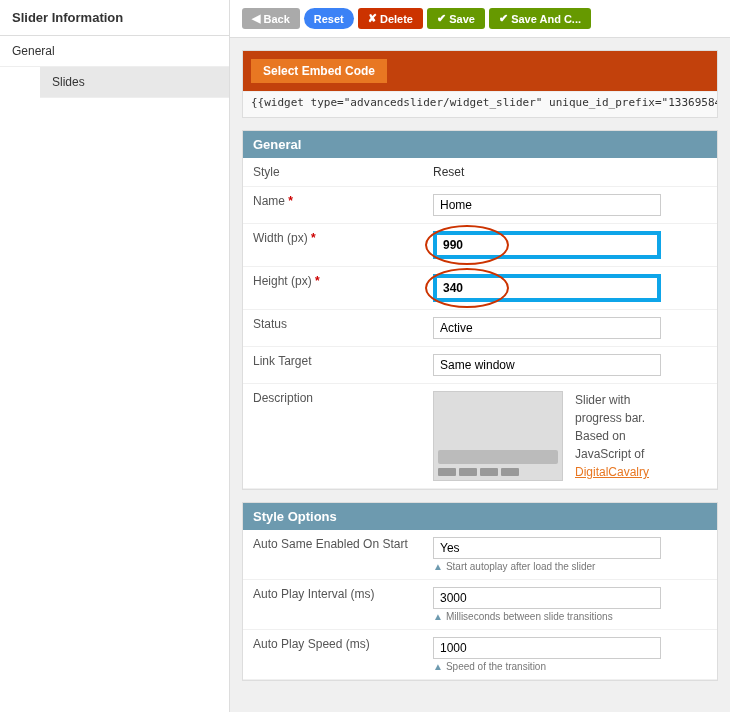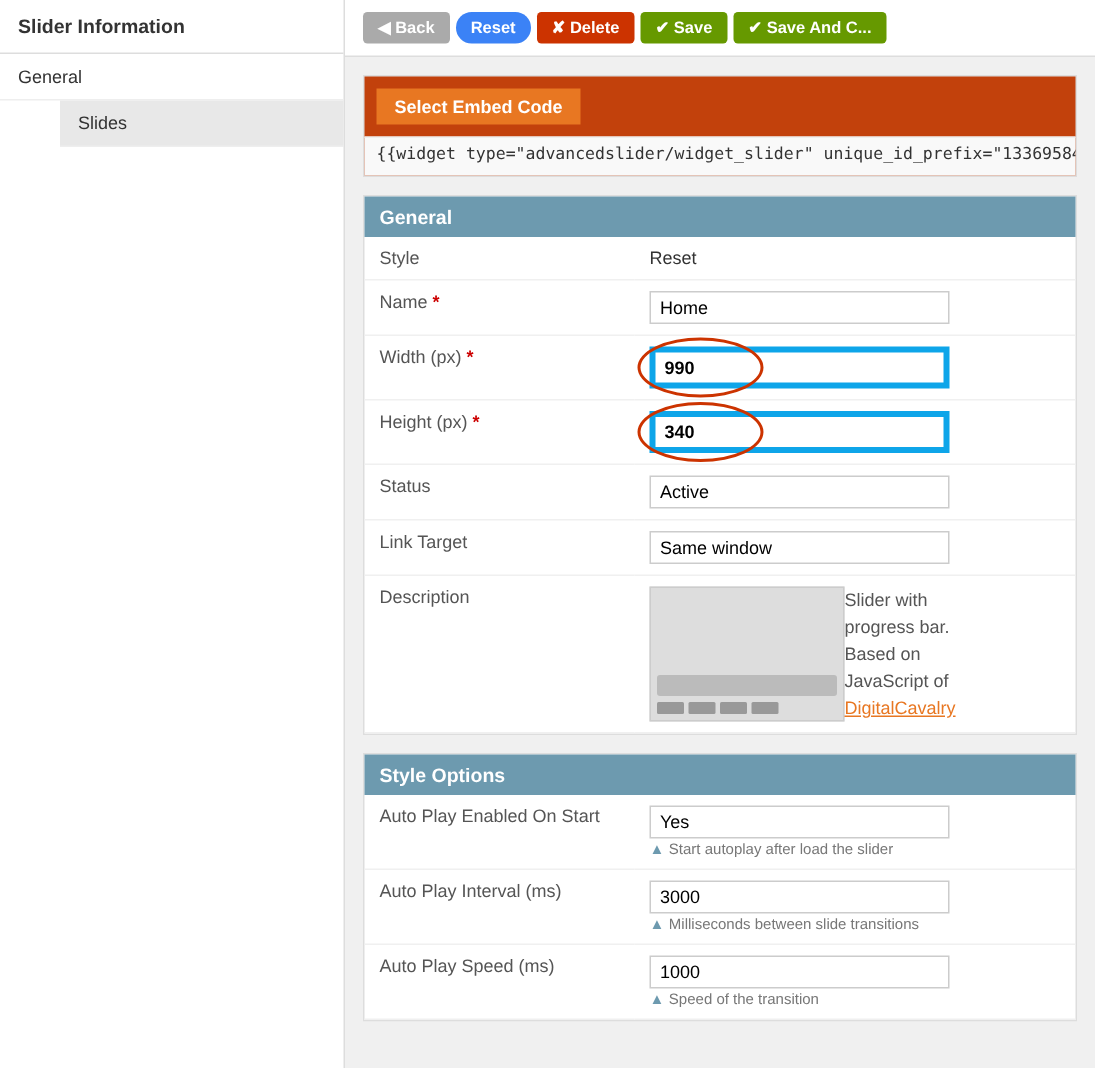--- a/index.html
+++ b/index.html
@@ -41,25 +41,25 @@
     
     .form-section { background: #fff; border: 1px solid #ddd; margin-bottom: 12px; }
     .form-table { width: 100%; border-collapse: collapse; padding-left: 30px; }
     .form-table tr { border-bottom: 1px solid #f0f0f0; }
     .form-table td { padding: 7px 10px; vertical-align: top; }
     .form-table td:first-child { width: 180px; color: #555; font-size: 12px; white-space: nowrap; }
     .form-table td:last-child { color: #333; }
     .required { color: #cc0000; font-weight: bold; }
 
     
-    .form-input { border: 1px solid #ccc; padding: 3px 6px; font-size: 12px; width: 200px; }
+    .form-input { border: 1px solid #ccc; padding: 3px 6px; font-size: 12px; width: 228px; }
     .form-input.highlighted { border: 4px solid #0ea5e9; border-radius: 0; font-weight: bold; }
 
     
-    .desc-area { display: flex; align-items: flex-start; }
+    .desc-area { display: flex; gap: 12px; align-items: flex-start; }
     .desc-preview { width: 130px; height: 90px; background: #ddd; border: 1px solid #ccc; display: flex; flex-direction: column; justify-content: flex-end; padding: 4px; }
     .preview-bar { height: 14px; background: #bbb; border-radius: 2px; margin-bottom: 4px; }
     .preview-dots { display: flex; gap: 3px; }
     .preview-dot { width: 18px; height: 8px; background: #999; border-radius: 1px; }
     .desc-text { font-size: 12px; color: #555; line-height: 1.5; }
     .desc-link { color: #e87722; text-decoration: underline; cursor: pointer; text-align: right; }
 
     
     .sub-label { font-size: 10px; color: #777; margin-top: 2px; display: flex; align-items: center; gap: 3px; }
     .sub-label-icon { color: #6d9aaf; font-size: 10px; }
@@ -182,21 +182,21 @@
           </tr>
         </tbody>
           </table>
       </div>
 
       <div class="form-section">
         <div class="section-header">Style Options</div>
         <table class="form-table">
           <tbody>
               <tr>
-            <td>Auto Play Enabled On Start</td>
+            <td>Auto Same Enabled On Start</td>
             <td>
               <input class="form-input" type="text" value="Yes" style="">
               <div class="sub-label">
                 <span class="sub-label-icon">▲</span>
                 <span>Start autoplay after load the slider</span>
               </div>
             </td>
           </tr>
           <tr>
             <td>Auto Play Interval (ms)</td>

